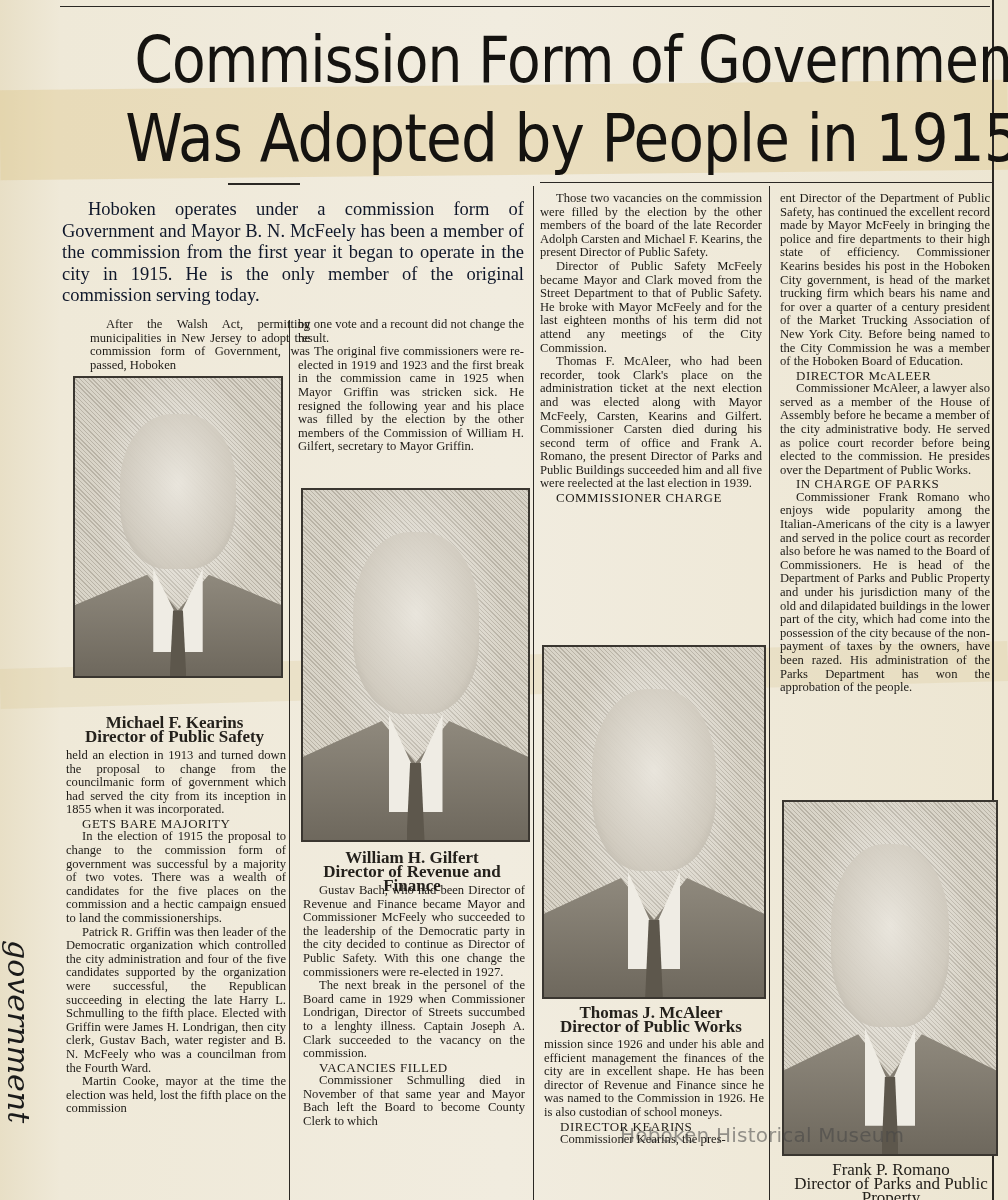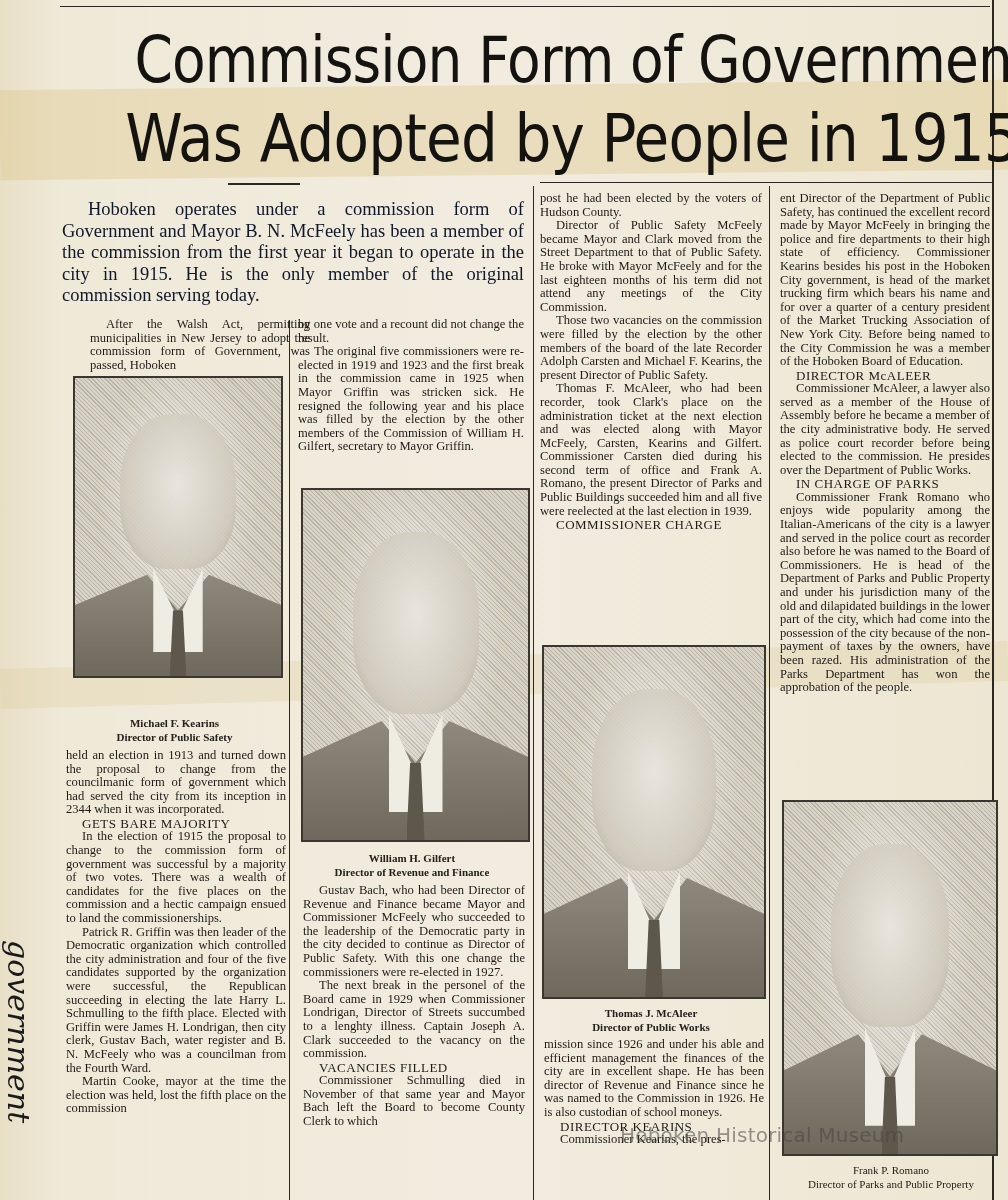--- a/index.html
+++ b/index.html
@@ -60,21 +60,21 @@
   }
   .photo .collar {
     position:absolute; left:38%; bottom:8%; width:24%; height:28%;
     background:#efece4; clip-path:polygon(0 0,50% 60%,100% 0,100% 100%,0 100%);
   }
   .photo .tie {
     position:absolute; left:46%; bottom:0; width:8%; height:22%;
     background:#5d574c; clip-path:polygon(20% 0,80% 0,100% 100%,0 100%);
   }
   .caption {
-    position:absolute; text-align:center; font-size:11px; line-height:14px;
+    position:absolute; text-align:center; font-size:17px; line-height:14px;
     font-weight:bold; color:#24211c;
   }
   .watermark {
     position:absolute; left:620px; top:1123px;
     font-family:"DejaVu Sans", sans-serif; font-size:20px; color:rgba(70,70,70,0.55);
     white-space:nowrap; letter-spacing:0.2px;
   }
   .handwriting {
     position:absolute; left:6px; top:940px; width:30px; height:245px;
     font-family:"DejaVu Serif", serif; font-style:italic; font-size:30px; color:#1a1a1a;
@@ -112,21 +112,21 @@
   <div class="face"></div>
     <div class="suit"></div>
     <div class="collar"></div>
     <div class="tie"></div>
 </div>
 <div class="caption" style="left:62px;top:716px;width:225px;">
   <div>Michael F. Kearins</div>
   <div>Director of Public Safety</div>
 </div>
 <div class="col" style="left:66px;top:749px;width:220px;">
-  <p class="noindent">held an election in 1913 and turned down the proposal to change from the councilmanic form of government which had served the city from its inception in 2344 when it was incorporated.</p>
+  <p class="noindent">held an election in 1913 and turned down the proposal to change from the councilmanic form of government which had served the city from its inception in 1855 when it was incorporated.</p>
   <p class="sub">GETS BARE MAJORITY</p>
   <p>In the election of 1915 the proposal to change to the commission form of government was successful by a majority of two votes. There was a wealth of candidates for the five places on the commission and a hectic campaign ensued to land the commissionerships.</p>
   <p>Patrick R. Griffin was then leader of the Democratic organization which controlled the city administration and four of the five candidates supported by the organization were successful, the Republican succeeding in electing the late Harry L. Schmulling to the fifth place. Elected with Griffin were James H. Londrigan, then city clerk, Gustav Bach, water register and B. N. McFeely who was a councilman from the Fourth Ward.</p>
   <p>Martin Cooke, mayor at the time the election was held, lost the fifth place on the commission</p>
 </div>
 
 <div class="col" style="left:298px;top:318px;width:226px;">
   <p class="noindent">by one vote and a recount did not change the result.</p>
   <p>The original five commissioners were re-elected in 1919 and 1923 and the first break in the commission came in 1925 when Mayor Griffin was stricken sick. He resigned the following year and his place was filled by the election by the other members of the Commission of William H. Gilfert, secretary to Mayor Griffin.</p>
 </div>
@@ -141,23 +141,22 @@
   <div>Director of Revenue and Finance</div>
 </div>
 <div class="col" style="left:303px;top:884px;width:222px;">
   <p>Gustav Bach, who had been Director of Revenue and Finance became Mayor and Commissioner McFeely who succeeded to the leadership of the Democratic party in the city decided to continue as Director of Public Safety. With this one change the commissioners were re-elected in 1927.</p>
   <p>The next break in the personel of the Board came in 1929 when Commissioner Londrigan, Director of Streets succumbed to a lenghty illness. Captain Joseph A. Clark succeeded to the vacancy on the commission.</p>
   <p class="sub">VACANCIES FILLED</p>
   <p>Commissioner Schmulling died in November of that same year and Mayor Bach left the Board to become County Clerk to which</p>
 </div>
 
 <div class="col" style="left:540px;top:192px;width:222px;">
-  <p class="noindent">post he had been elected by the voters of Hudson County.</p>
+  <p>Those two vacancies on the commission were filled by the election by the other members of the board of the late Recorder Adolph Carsten and Michael F. Kearins, the present Director of Public Safety.</p>
   <p>Director of Public Safety McFeely became Mayor and Clark moved from the Street Department to that of Public Safety. He broke with Mayor McFeely and for the last eighteen months of his term did not attend any meetings of the City Commission.</p>
-  <p>Those two vacancies on the commission were filled by the election by the other members of the board of the late Recorder Adolph Carsten and Michael F. Kearins, the present Director of Public Safety.</p>
   <p>Thomas F. McAleer, who had been recorder, took Clark's place on the administration ticket at the next election and was elected along with Mayor McFeely, Carsten, Kearins and Gilfert. Commissioner Carsten died during his second term of office and Frank A. Romano, the present Director of Parks and Public Buildings succeeded him and all five were reelected at the last election in 1939.</p>
   <p class="sub">COMMISSIONER CHARGE</p>
 </div>
 <div class="photo" style="left:542px;top:645px;width:220px;height:350px;">
   <div class="face"></div>
     <div class="suit"></div>
     <div class="collar"></div>
     <div class="tie"></div>
 </div>
 <div class="caption" style="left:536px;top:1006px;width:230px;">

